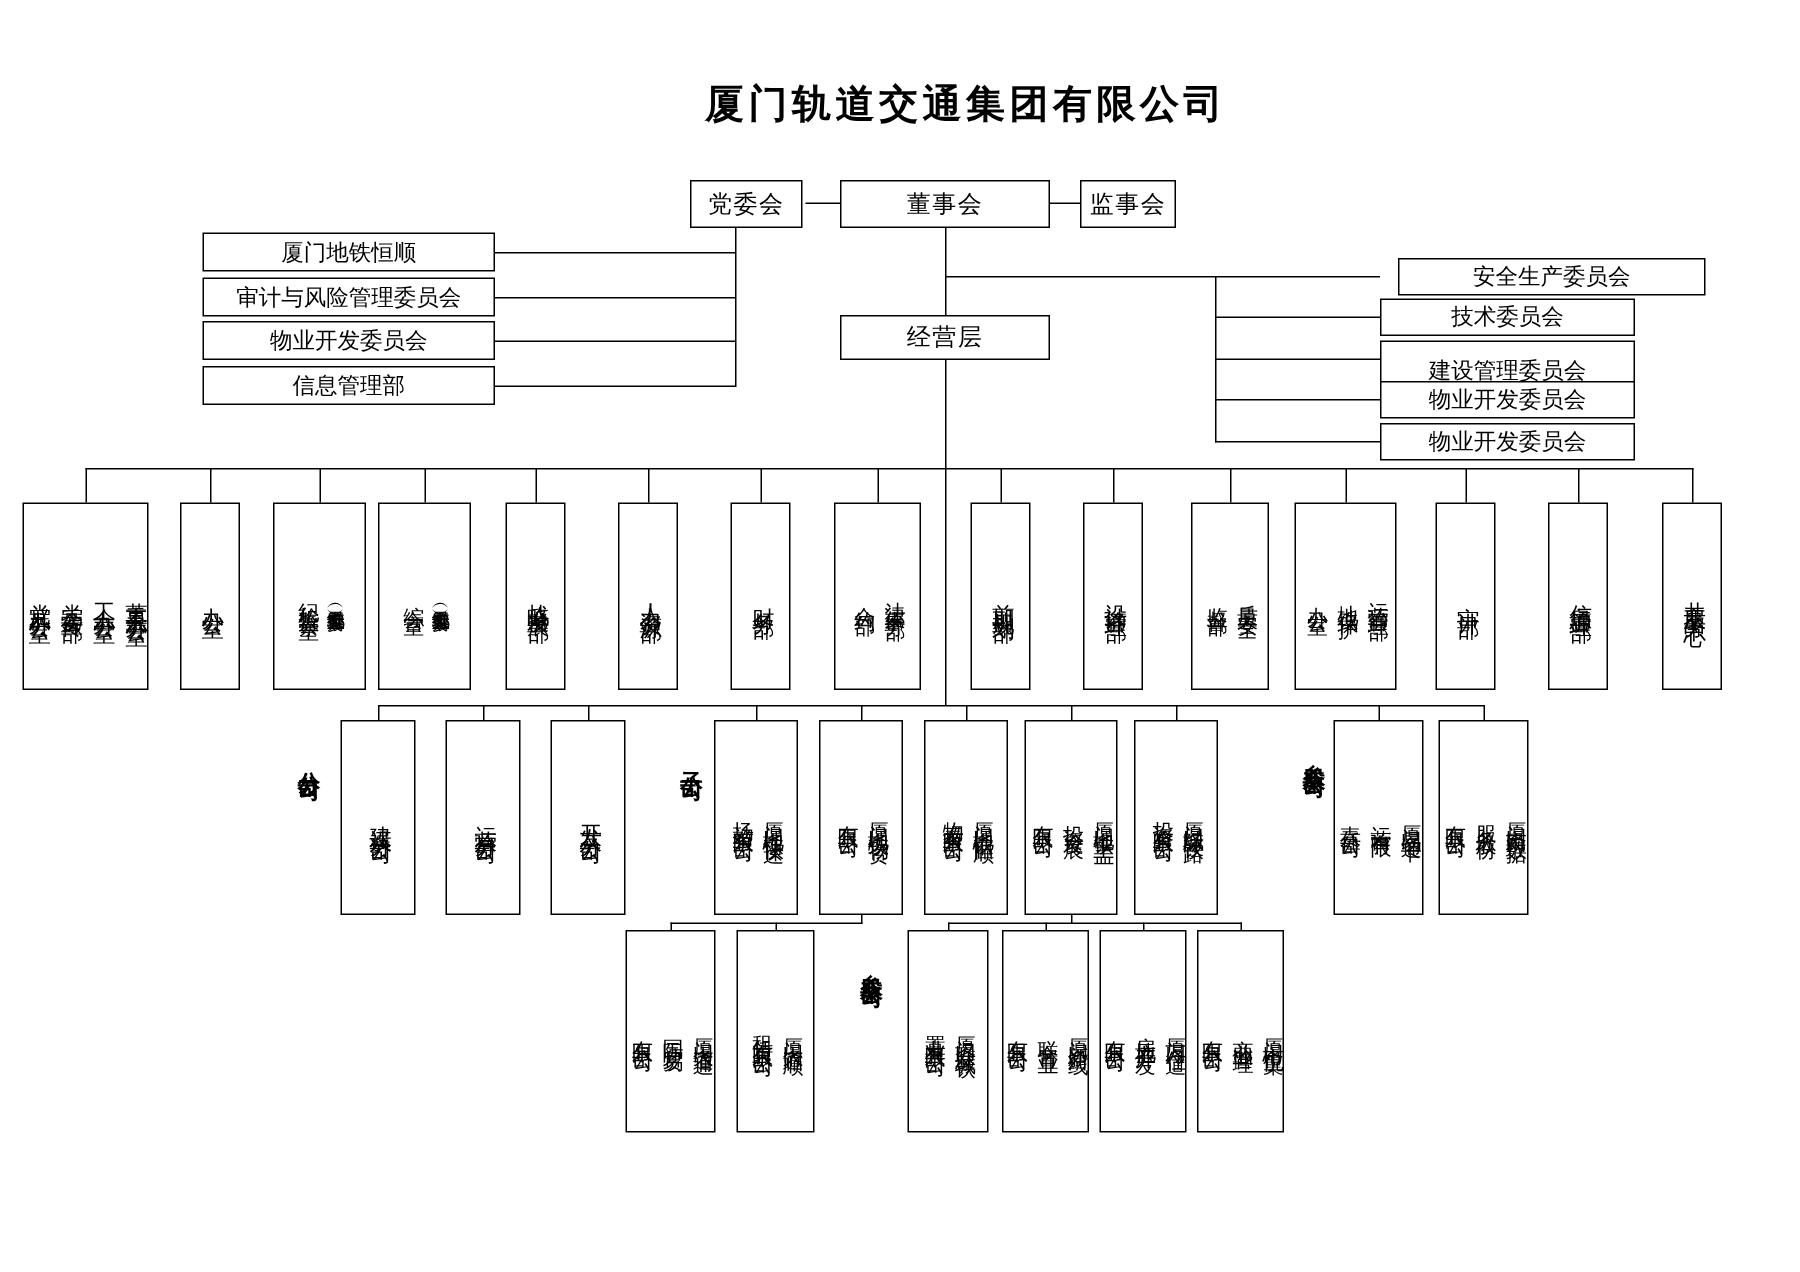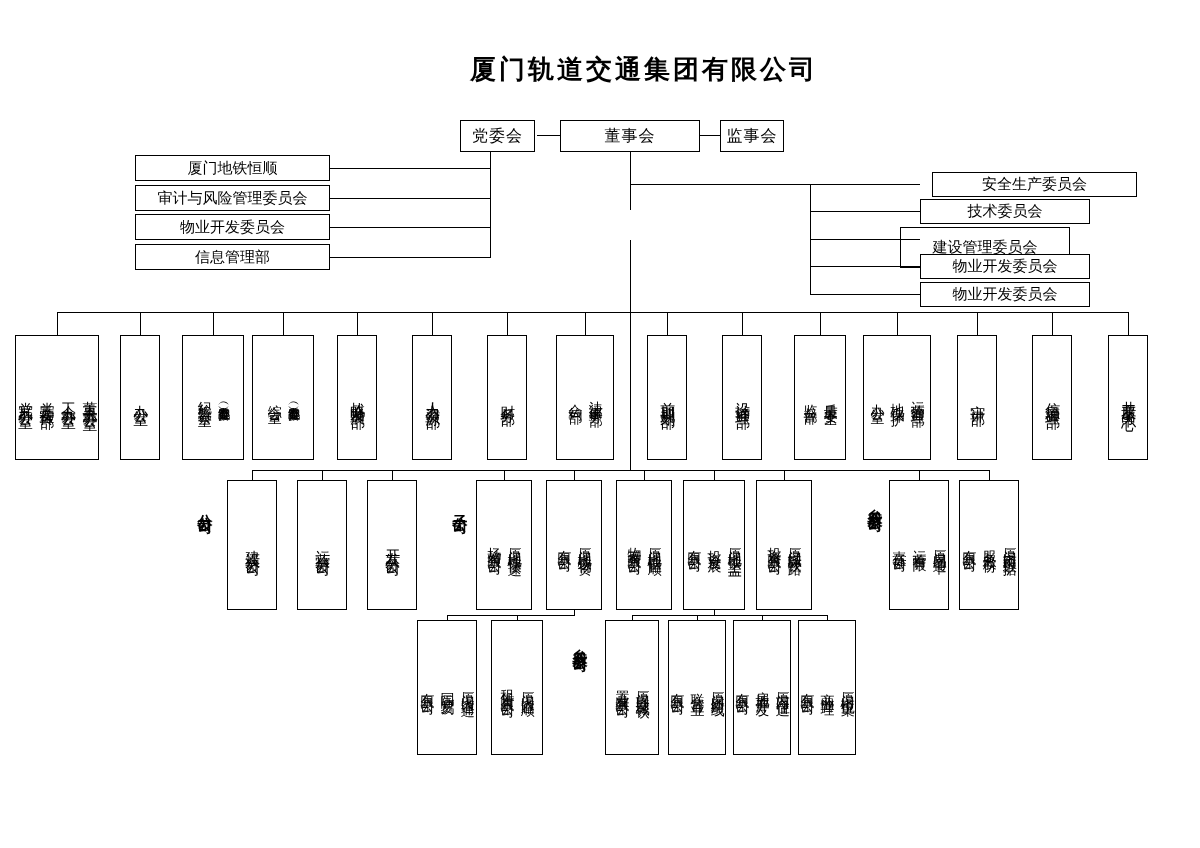--- a/index.html
+++ b/index.html
@@ -26,20 +26,23 @@
 
   <div class="box gov" style="left:460px;top:120px;width:75px;height:32px">
     <span>党委会</span>
   </div>
   <div class="box gov" style="left:560px;top:120px;width:140px;height:32px">
     <span>董事会</span>
   </div>
   <div class="box gov" style="left:720px;top:120px;width:64px;height:32px">
     <span>监事会</span>
   </div>
+  <div class="box gov" style="left:560px;top:210px;width:140px;height:30px">
+    <span>经营层</span>
+  </div>
 
   <div id="board-committees">
       <div class="box hbox" style="left: 135px; top: 155px; width: 195px; height: 26px;">
         <span>厦门地铁恒顺</span>
       </div>
       <div class="box hbox" style="left: 135px; top: 185px; width: 195px; height: 26px;">
         <span>审计与风险管理委员会</span>
       </div>
       <div class="box hbox" style="left: 135px; top: 214px; width: 195px; height: 26px;">
         <span>物业开发委员会</span>
@@ -48,21 +51,21 @@
         <span>信息管理部</span>
       </div>
     </div>
   <div id="mgmt-committees">
       <div class="box hbox" style="left: 932px; top: 172px; width: 205px; height: 25px;">
         <span>安全生产委员会</span>
       </div>
       <div class="box hbox" style="left: 920px; top: 199px; width: 170px; height: 25px;">
         <span>技术委员会</span>
       </div>
-      <div class="box hbox" style="left: 900px; top: 227px; width: 170px; height: 41px;">
+      <div class="box hbox" style="left: 920px; top: 227px; width: 170px; height: 41px;">
         <span>建设管理委员会</span>
       </div>
       <div class="box hbox" style="left: 920px; top: 254px; width: 170px; height: 25px;">
         <span>物业开发委员会</span>
       </div>
       <div class="box hbox" style="left: 920px; top: 282px; width: 170px; height: 25px; justify-content: center;">
         <span>物业开发委员会</span>
       </div>
     </div>
   <div id="departments">

